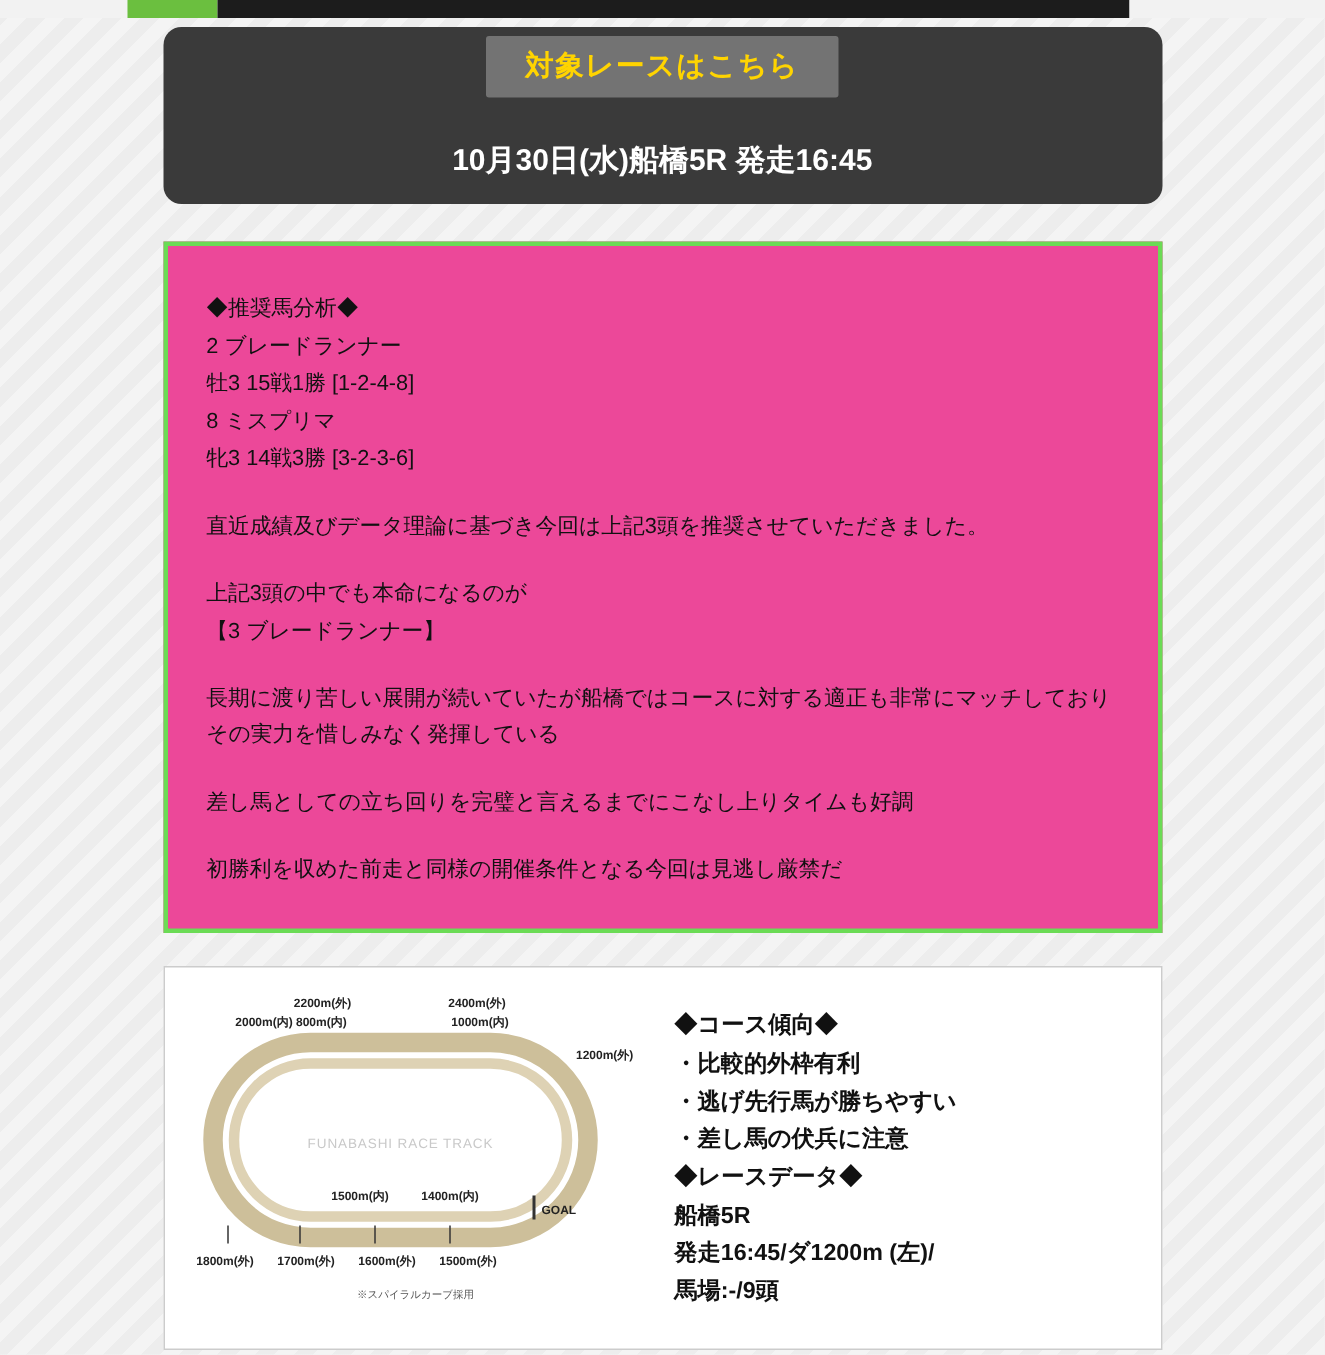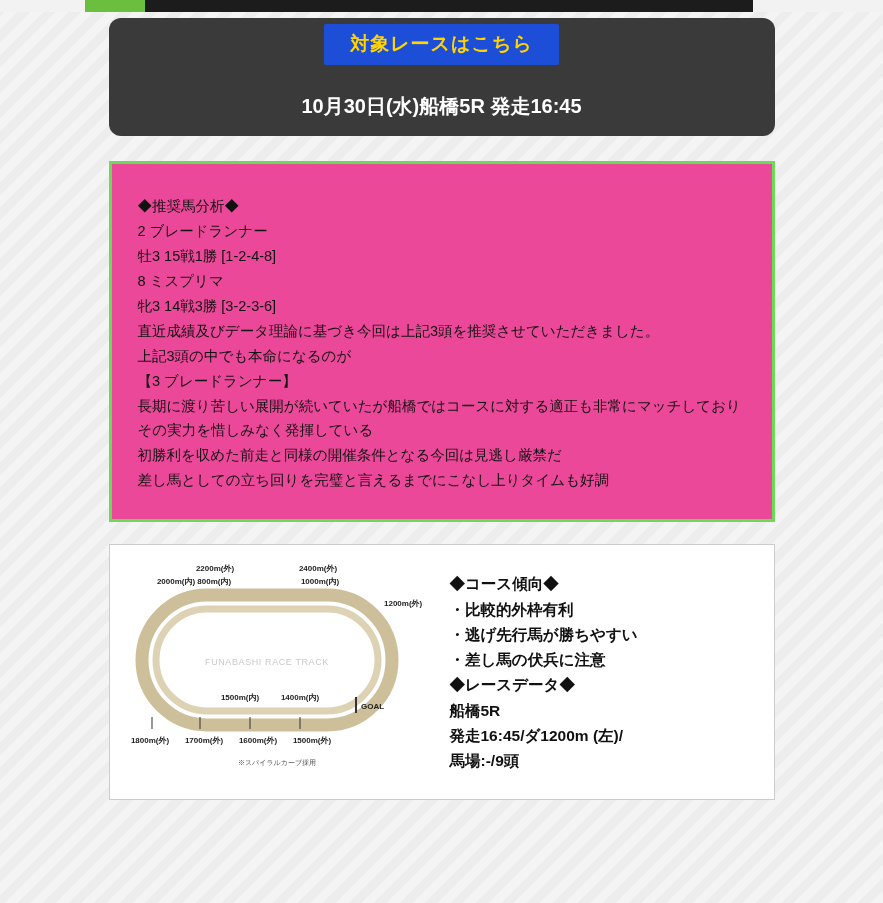--- a/index.html
+++ b/index.html
@@ -51,21 +51,21 @@
     margin: 6px auto 0;
     width: 666px;
     background: #3a3a3a;
     border-radius: 12px;
     padding: 10px 0 16px;
     text-align: center;
     box-sizing: border-box;
   }
   .race-header-badge {
     display: inline-block;
-    background: #1d4ed8;
+    background: #737373;
     color: #ffd400;
     font-weight: bold;
     font-size: 19px;
     letter-spacing: 1px;
     padding: 7px 26px 8px;
     border-radius: 2px;
     margin-top: -4px;
   }
   .race-header-sub {
     color: #ffffff;
@@ -83,20 +83,21 @@
     box-sizing: border-box;
     padding: 30px 26px 26px;
   }
   .analysis-box p {
     margin: 0;
     font-size: 14.5px;
     line-height: 1.72;
     color: #111;
   }
   .analysis-box p.gap {
+    margin-top: 20px;
   }
   .nowrap-line { white-space: pre-wrap; }
 
   
   .course-box {
     margin: 22px auto 0;
     width: 666px;
     background: #ffffff;
     border: 1px solid #cccccc;
     box-sizing: border-box;
@@ -144,22 +145,22 @@
     <p>◆推奨馬分析◆</p>
     <p>2 ブレードランナー</p>
     <p>牡3 15戦1勝 [1-2-4-8]</p>
     <p>8 ミスプリマ</p>
     <p>牝3 14戦3勝 [3-2-3-6]</p>
 
     <p class="gap">直近成績及びデータ理論に基づき今回は上記3頭を推奨させていただきました。</p>
     <p class="gap nowrap-line">上記3頭の中でも本命になるのが
 【3 ブレードランナー】</p>
     <p class="gap">長期に渡り苦しい展開が続いていたが船橋ではコースに対する適正も非常にマッチしておりその実力を惜しみなく発揮している</p>
+    <p class="gap">差し馬としての立ち回りを完璧と言えるまでにこなし上りタイムも好調</p>
     <p class="gap">初勝利を収めた前走と同様の開催条件となる今回は見逃し厳禁だ</p>
-    <p class="gap">差し馬としての立ち回りを完璧と言えるまでにこなし上りタイムも好調</p>
   </div>
 
   <div class="course-box">
 
     <div class="track-fig">
       <svg width="310" height="230" viewBox="0 0 310 230">
 
         <rect x="20" y="38" width="250" height="130" rx="65" ry="65" fill="none" stroke="#cdbf9a" stroke-width="13"></rect>
 
         <rect x="34" y="52" width="222" height="102" rx="51" ry="51" fill="none" stroke="#ded2b4" stroke-width="7"></rect>

